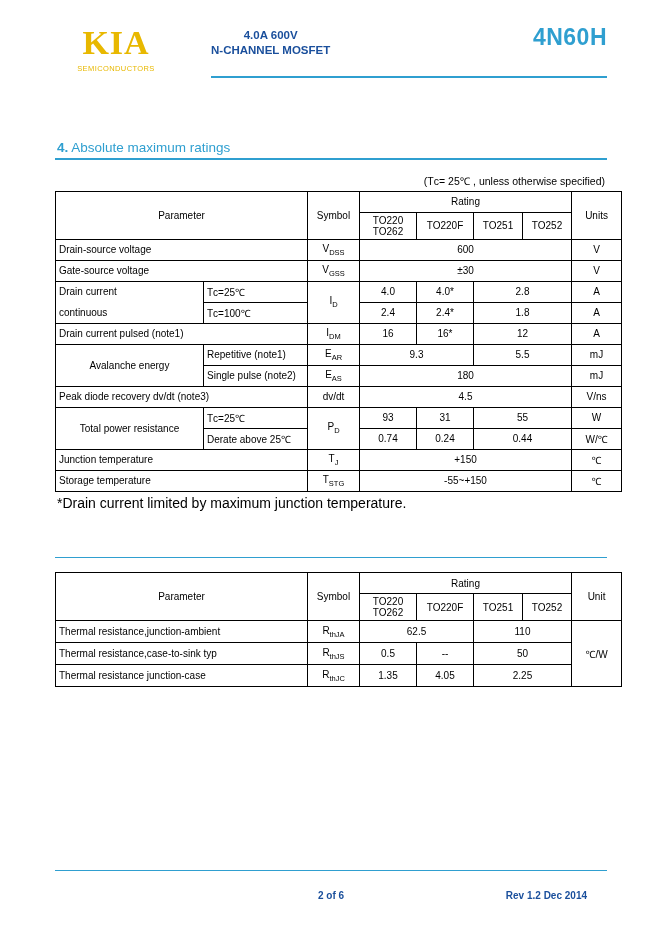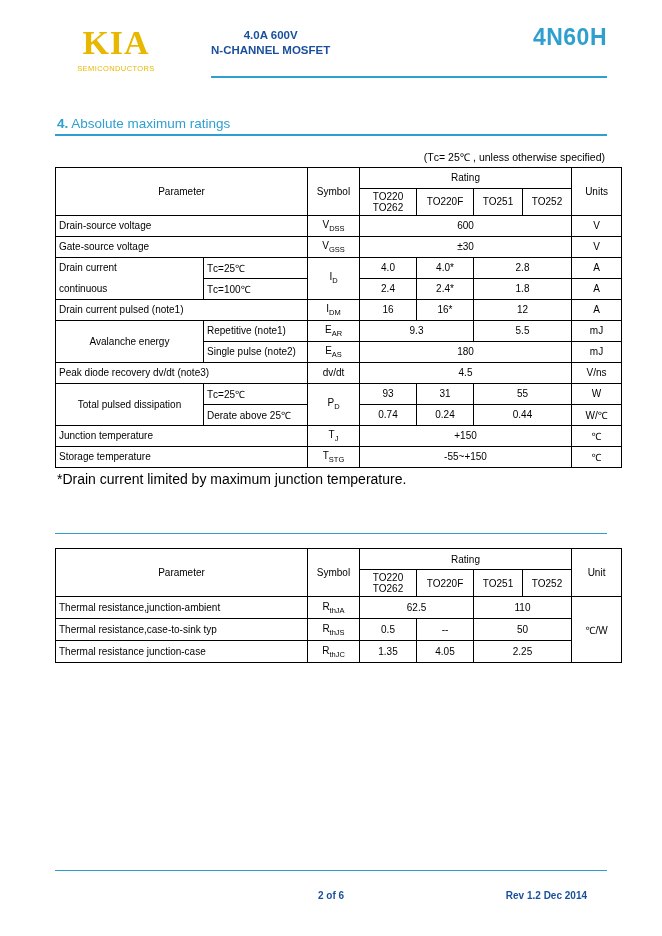--- a/index.html
+++ b/index.html
@@ -20,21 +20,21 @@
     width: 662px;
     height: 936px;
     box-sizing: border-box;
     padding: 0 55px;
   }
 
   
   .header {
     position: relative;
     height: 72px;
-    padding-top: 10px;
+    padding-top: 34px;
   }
   .logo-block {
     position: absolute;
     left: 6px;
     top: 26px;
     width: 110px;
     text-align: center;
   }
   .logo-kia {
     font-family: "Liberation Serif", serif;
@@ -273,21 +273,21 @@
         </tr>
 
         <tr>
           <td class="l" colspan="2">Peak diode recovery dv/dt (note3)</td>
           <td class="c">dv/dt</td>
           <td class="c" colspan="4">4.5</td>
           <td class="c">V/ns</td>
         </tr>
 
         <tr>
-          <td class="c" rowspan="2">Total pulsed dissipation</td>
+          <td class="c" rowspan="2">Total power resistance</td>
           <td class="l">Tᴄ=25℃</td>
           <td class="c" rowspan="2"><span>P</span><span class="sub">D</span></td>
           <td class="c">93</td>
           <td class="c">31</td>
           <td class="c" colspan="2">55</td>
           <td class="c">W</td>
         </tr>
         <tr>
           <td class="l">Derate above 25℃</td>
           <td class="c">0.74</td>

